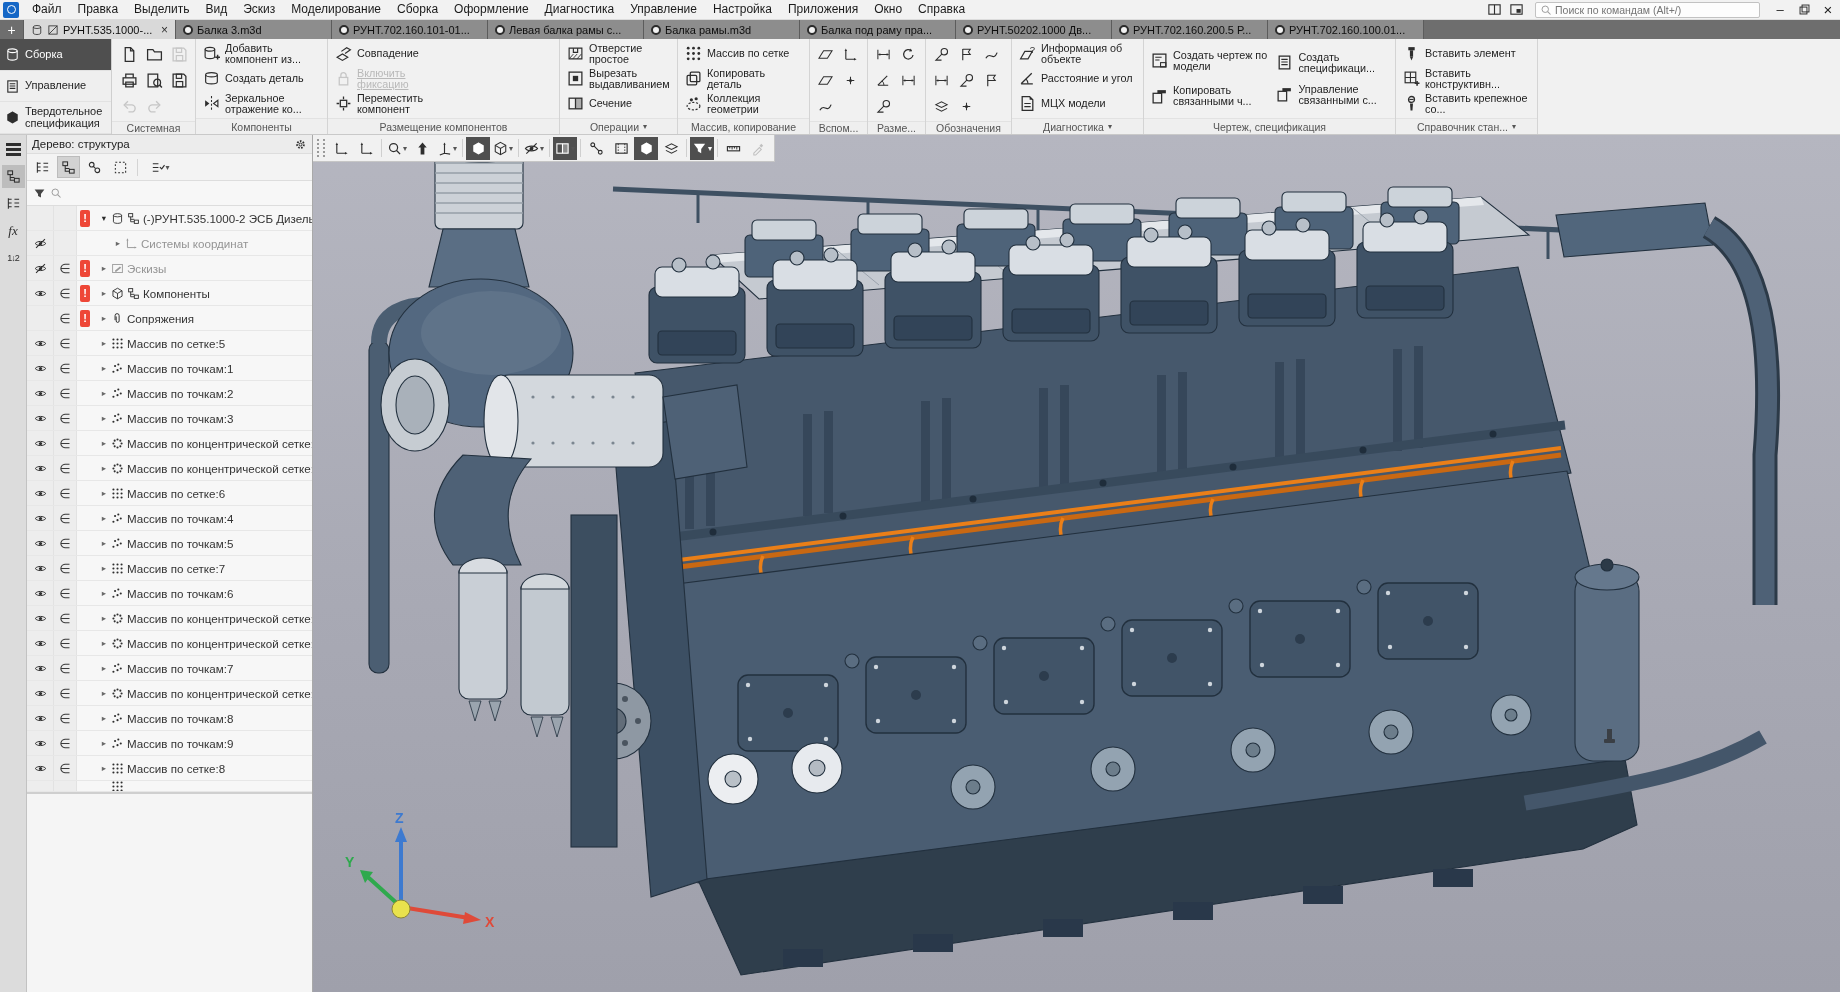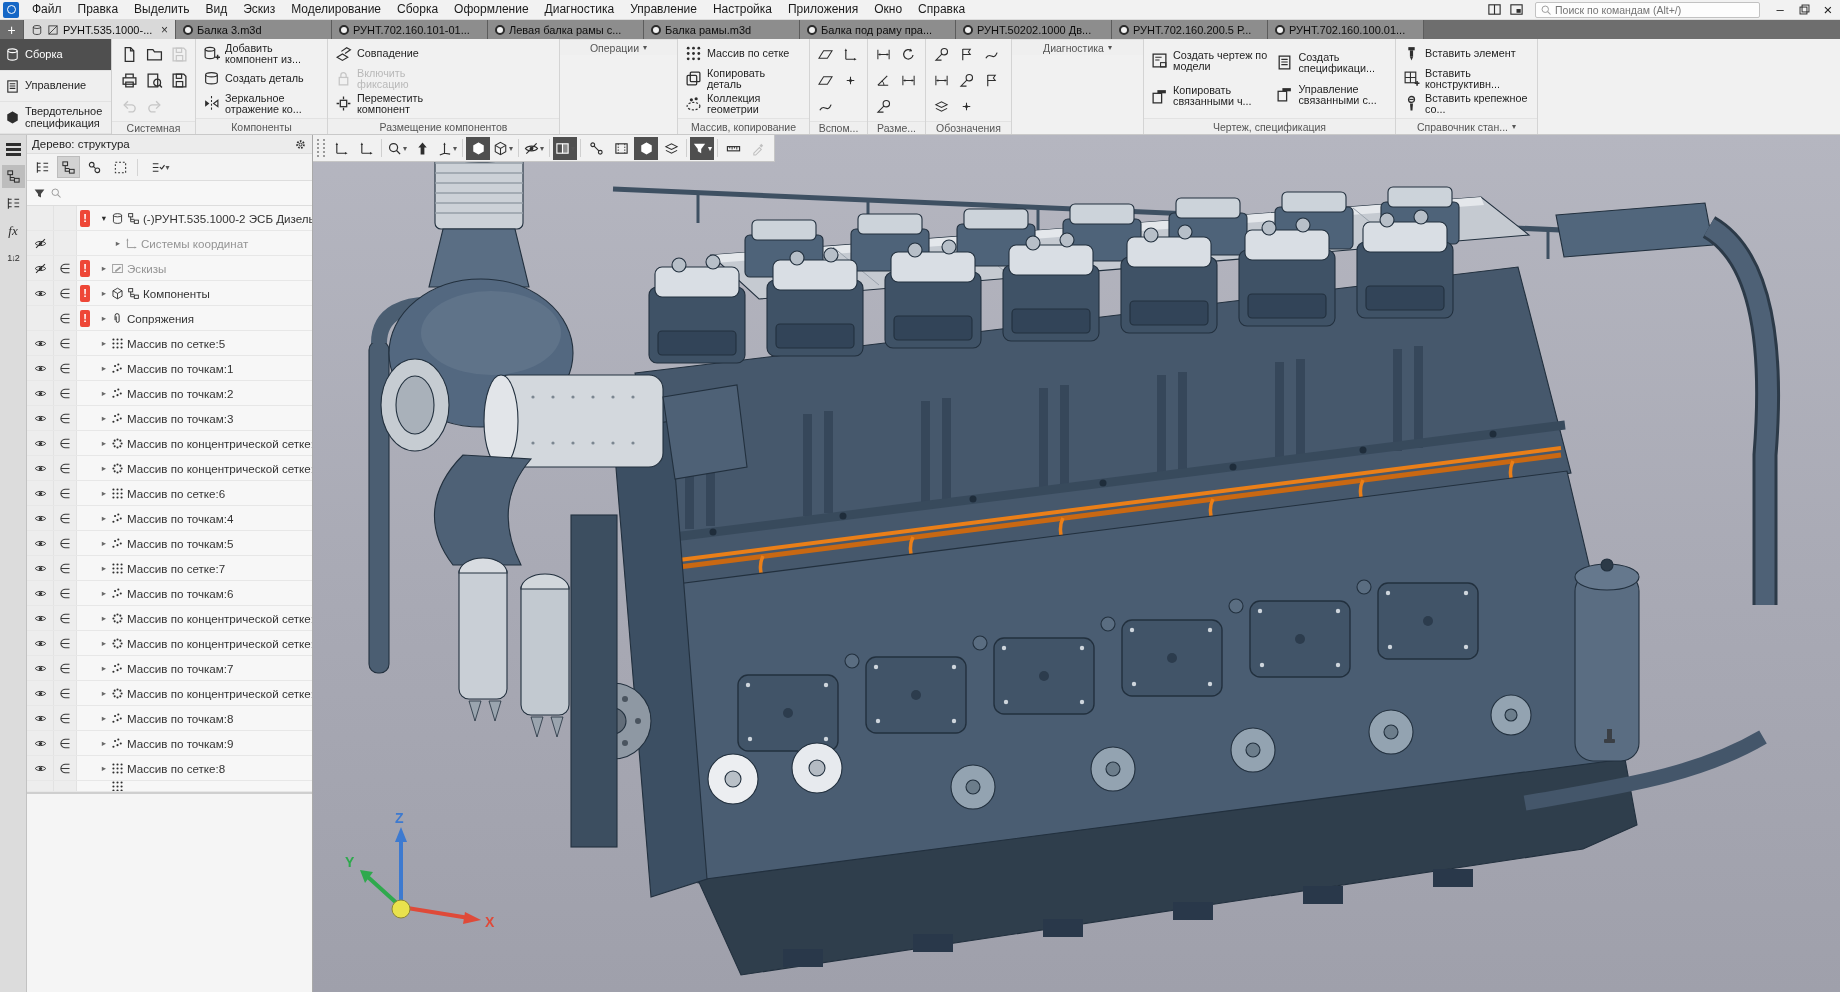--- a/index.html
+++ b/index.html
@@ -35,21 +35,21 @@
   .modes{width:112px;display:flex;flex-direction:column;border-right:1px solid #cfcfcf;background:#efefef;}
   .mode{flex:1;display:flex;align-items:center;gap:5px;padding:0 5px;font-size:11px;line-height:11.5px;color:#1e1e1e;border-bottom:1px solid #e2e2e2;}
   .mode.active{background:#4f4f4f;color:#fff;}
   .mode.active svg{color:#fff;}
   .rsec{display:flex;flex-direction:column;border-right:1px solid #d4d4d4;}
   .rbody{flex:1;display:flex;align-items:stretch;padding:2px 5px;gap:4px;}
   .rlabel{height:16px;font-size:10.5px;color:#555;display:flex;align-items:center;justify-content:center;gap:4px;border-top:1px solid #e2e2e2;background:#efefef;white-space:nowrap;overflow:hidden;}
   .caret{font-size:8px;color:#555;}
   .rcol{display:flex;flex-direction:column;justify-content:flex-start;}
   .rbtn{height:25px;display:flex;align-items:center;gap:5px;font-size:10.8px;line-height:11px;color:#1e1e1e;padding:0 2px;}
-  .rbtn.dis{color:#b9b9b9;}
+  .rbtn.dis{color:#b9b9b9;text-decoration:underline;}
   .rbtn.dis svg{color:#c6c6c6;}
   .igrid3{display:grid;grid-template-columns:repeat(3,25px);grid-auto-rows:26px;align-content:center;}
   .igrid2{display:grid;grid-template-columns:repeat(2,25px);grid-auto-rows:26px;align-content:center;}
   .gbtn{display:flex;align-items:center;justify-content:center;}
   .gbtn.dis svg{color:#c6c6c6;}
   .rfill{flex:1;display:flex;flex-direction:column;}
   .rfill .rlabel{visibility:hidden;}
 
   
   .lstrip{position:absolute;left:0;top:135px;width:27px;height:857px;background:#dcdcdc;border-right:1px solid#c2c2c2;display:flex;flex-direction:column;align-items:center;padding-top:3px;gap:4px;}
@@ -605,20 +605,42 @@
             <span>Переместить компонент</span>
           </div>
       </div>
     </div>
     <div class="rlabel">
         <span>Размещение компонентов</span>
       </div>
   </div>
 
   <div class="rsec" style="width:118px">
+    <div class="rbody">
+      <div class="rcol" style="width:100%">
+        <div class="rbtn">
+            <svg class="icn ic17">
+              <use href="#s-hole"></use>
+            </svg>
+            <span>Отверстие простое</span>
+          </div>
+        <div class="rbtn">
+            <svg class="icn ic17">
+              <use href="#s-cut"></use>
+            </svg>
+            <span>Вырезать выдавливанием</span>
+          </div>
+        <div class="rbtn">
+            <svg class="icn ic17">
+              <use href="#s-sect"></use>
+            </svg>
+            <span>Сечение</span>
+          </div>
+      </div>
+    </div>
     <div class="rlabel">
         <span>Операции</span>
         <span class="caret">▾</span>
       </div>
   </div>
 
   <div class="rsec" style="width:132px">
     <div class="rbody">
       <div class="rcol" style="width:100%">
         <div class="rbtn">
@@ -760,20 +782,42 @@
             </svg>
           </span>
       </div>
     </div>
     <div class="rlabel">
         <span>Обозначения</span>
       </div>
   </div>
 
   <div class="rsec" style="width:132px">
+    <div class="rbody">
+      <div class="rcol" style="width:100%">
+        <div class="rbtn">
+            <svg class="icn ic17">
+              <use href="#s-info"></use>
+            </svg>
+            <span>Информация об объекте</span>
+          </div>
+        <div class="rbtn">
+            <svg class="icn ic17">
+              <use href="#s-dist"></use>
+            </svg>
+            <span>Расстояние и угол</span>
+          </div>
+        <div class="rbtn">
+            <svg class="icn ic17">
+              <use href="#s-mass"></use>
+            </svg>
+            <span>МЦХ модели</span>
+          </div>
+      </div>
+    </div>
     <div class="rlabel">
         <span>Диагностика</span>
         <span class="caret">▾</span>
       </div>
   </div>
 
   <div class="rsec" style="width:252px">
     <div class="rbody">
       <div class="rcol" style="width:124px;justify-content:space-evenly">
         <div class="rbtn" style="height:32px">

